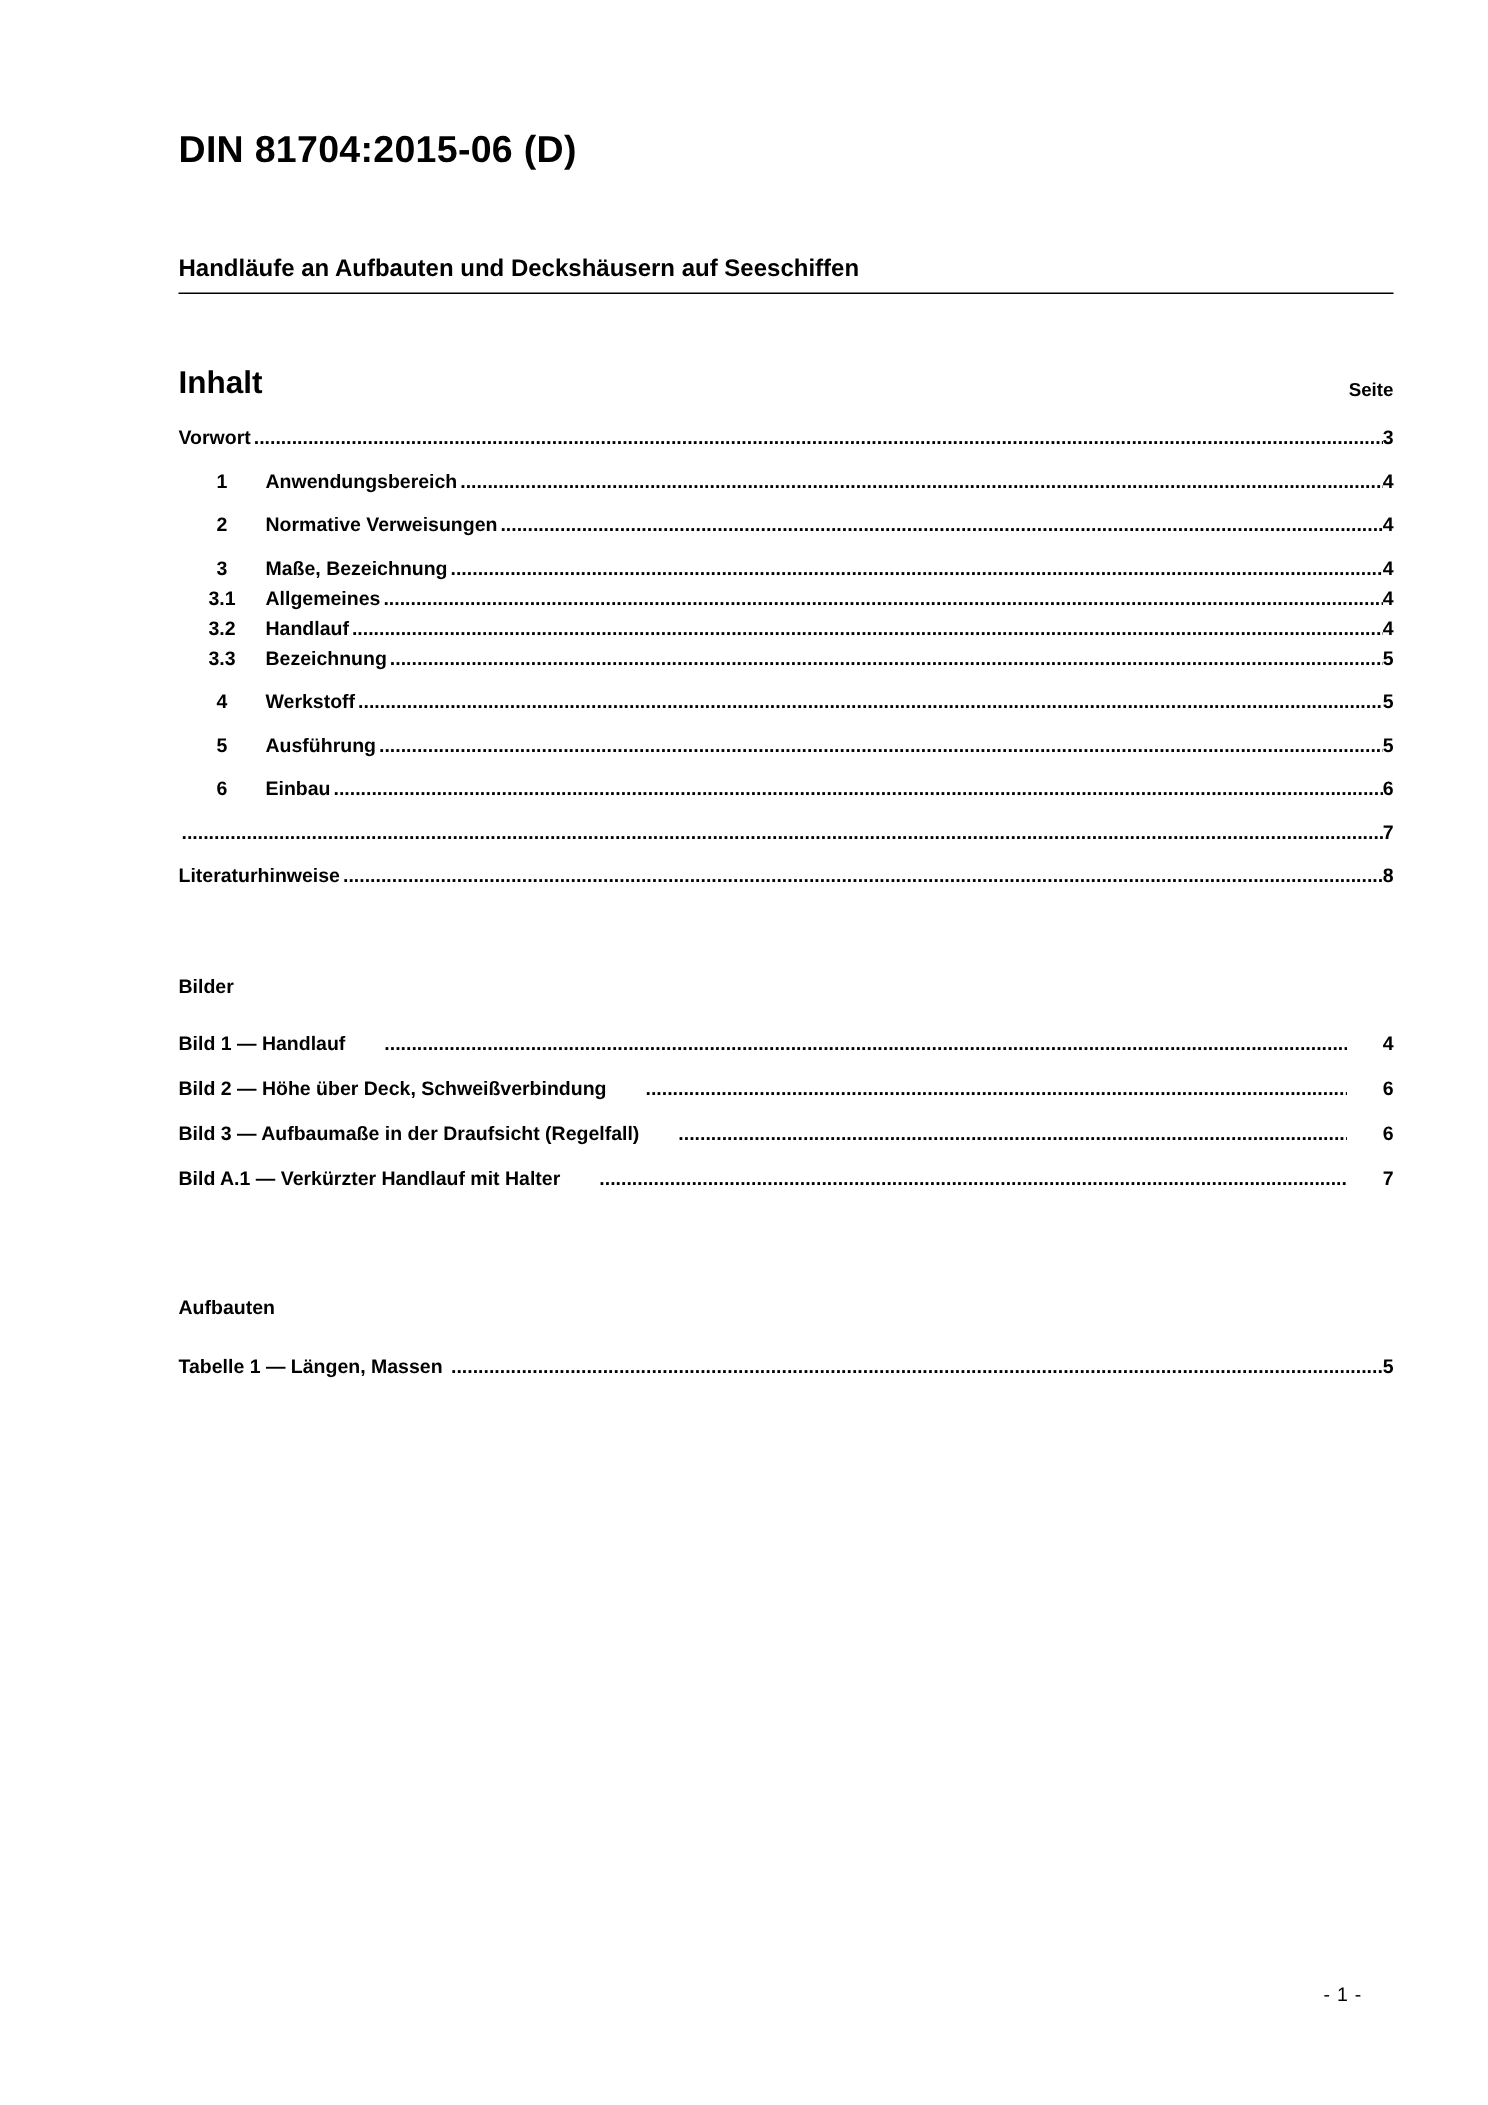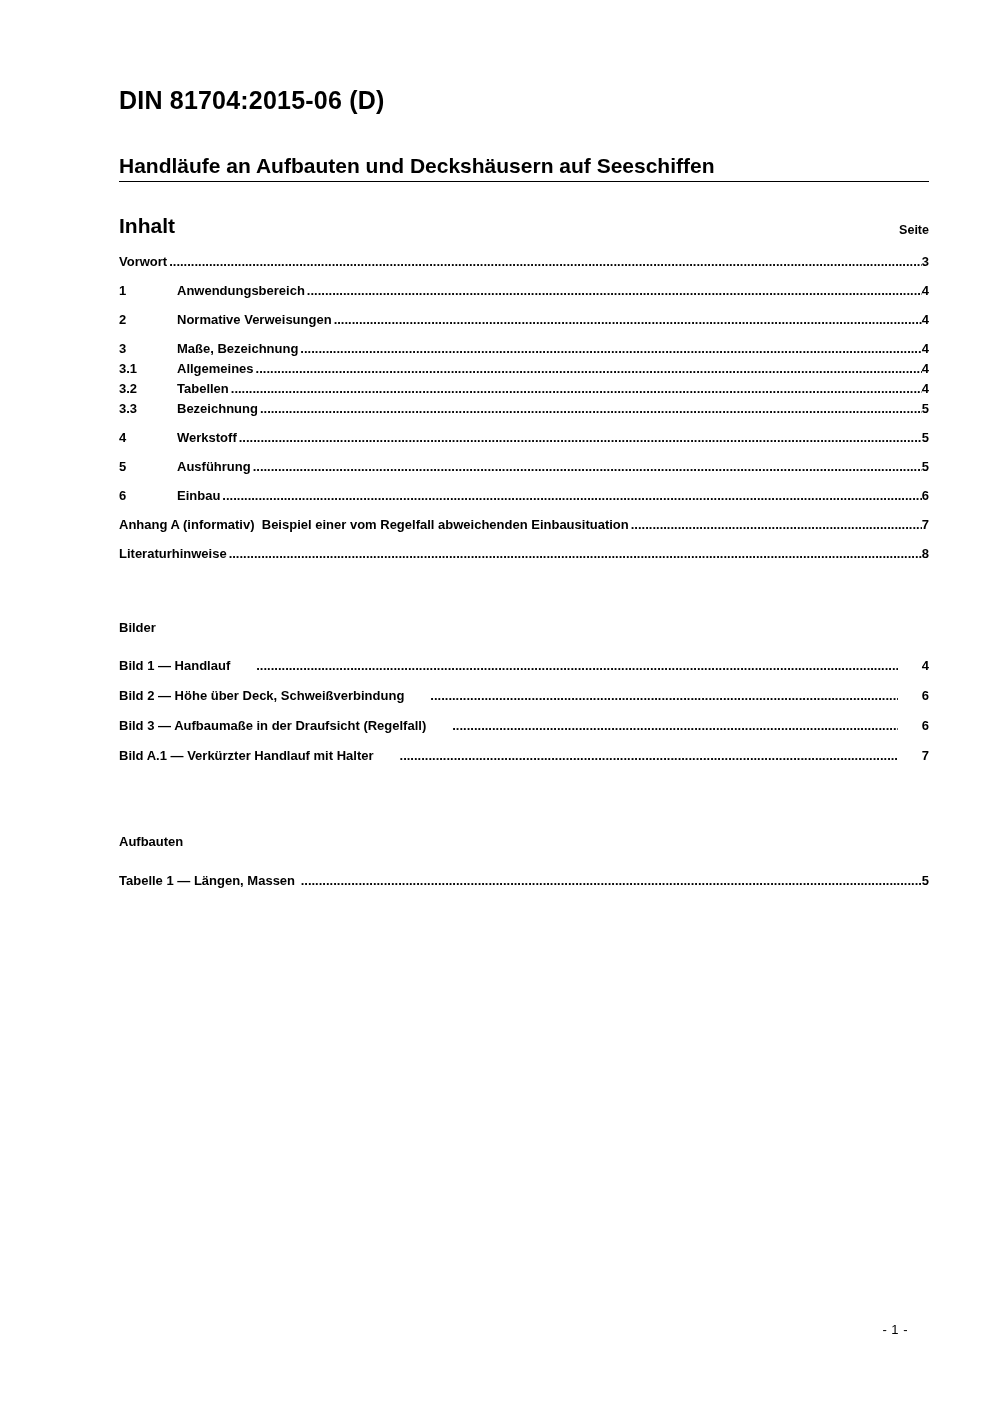--- a/index.html
+++ b/index.html
@@ -19,29 +19,29 @@
     width: 810px;
   }
   .doc-title {
     margin-top: 86px;
     font-size: 25px;
     font-weight: bold;
     line-height: 28px;
     letter-spacing: 0.2px;
   }
   .doc-subtitle {
-    margin-top: 42px;
-    font-size: 21px;
+    margin-top: 56px;
+    font-size: 16px;
     font-weight: bold;
     line-height: 19px;
     border-bottom: 1.5px solid #000000;
     padding-bottom: 6px;
   }
   .toc-header {
-    margin-top: 32px;
+    margin-top: 48px;
     display: flex;
     justify-content: space-between;
     align-items: flex-end;
   }
   .toc-heading {
     font-size: 21px;
     font-weight: bold;
     line-height: 24px;
   }
   .seite-label {
@@ -49,20 +49,21 @@
     font-weight: bold;
     line-height: 16px;
   }
   .toc-list { margin-top: 16px; }
   .toc-row {
     display: flex;
     font-size: 13px;
     font-weight: bold;
     line-height: 16px;
     margin-top: 13px;
+    text-align: center;
   }
   .toc-row.sub { margin-top: 4px; }
   .toc-row.first { margin-top: 16px; }
   .toc-num {
     flex: 0 0 58px;
     white-space: pre;
   }
   .toc-label { white-space: pre; flex: 0 1 auto; }
   .toc-leader {
     flex: 1 1 12px;
@@ -135,21 +136,21 @@
         <span class="toc-page">4</span>
       </div>
       <div class="toc-row sub">
         <span class="toc-num">3.1</span>
         <span class="toc-label">Allgemeines</span>
         <span class="toc-leader"></span>
         <span class="toc-page">4</span>
       </div>
       <div class="toc-row sub">
         <span class="toc-num">3.2</span>
-        <span class="toc-label">Tabellen</span>
+        <span class="toc-label">Handlauf</span>
         <span class="toc-leader"></span>
         <span class="toc-page">4</span>
       </div>
       <div class="toc-row sub">
         <span class="toc-num">3.3</span>
         <span class="toc-label">Bezeichnung</span>
         <span class="toc-leader"></span>
         <span class="toc-page">5</span>
       </div>
       <div class="toc-row">
@@ -164,21 +165,20 @@
         <span class="toc-leader"></span>
         <span class="toc-page">5</span>
       </div>
       <div class="toc-row">
         <span class="toc-num">6</span>
         <span class="toc-label">Einbau</span>
         <span class="toc-leader"></span>
         <span class="toc-page">6</span>
       </div>
       <div class="toc-row">
-        <span class="toc-label">Anhang A (informativ)  Beispiel einer vom Regelfall abweichenden Einbausituation</span>
         <span class="toc-leader"></span>
         <span class="toc-page">7</span>
       </div>
       <div class="toc-row">
         <span class="toc-label">Literaturhinweise</span>
         <span class="toc-leader"></span>
         <span class="toc-page">8</span>
       </div>
     </div>
 

